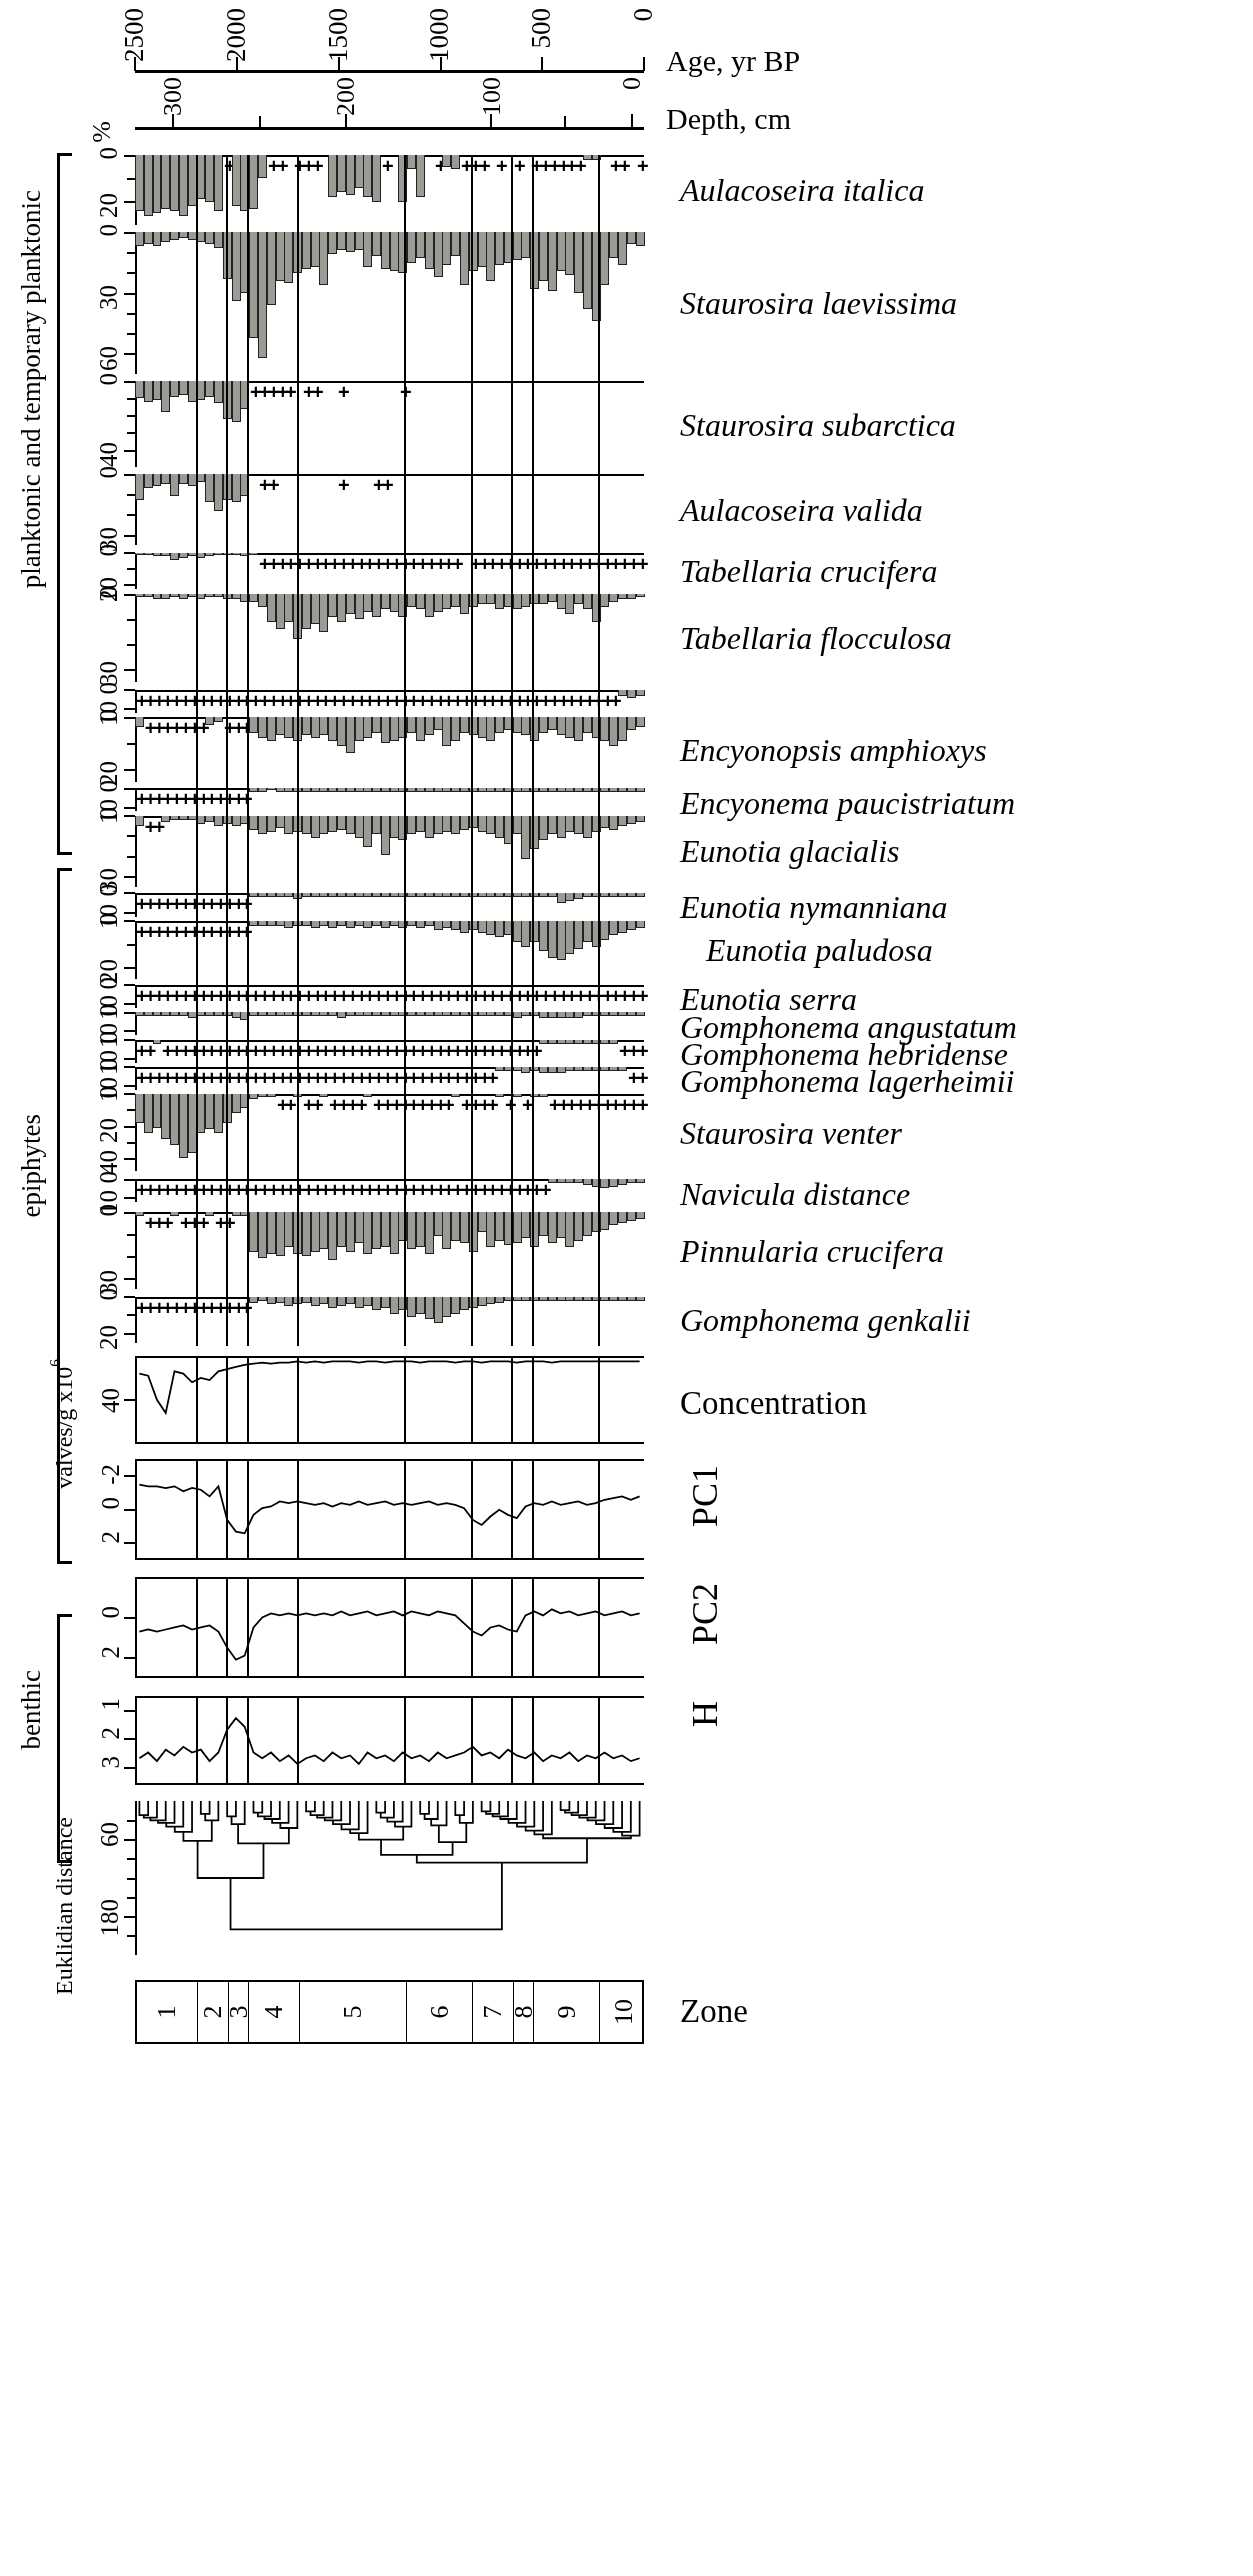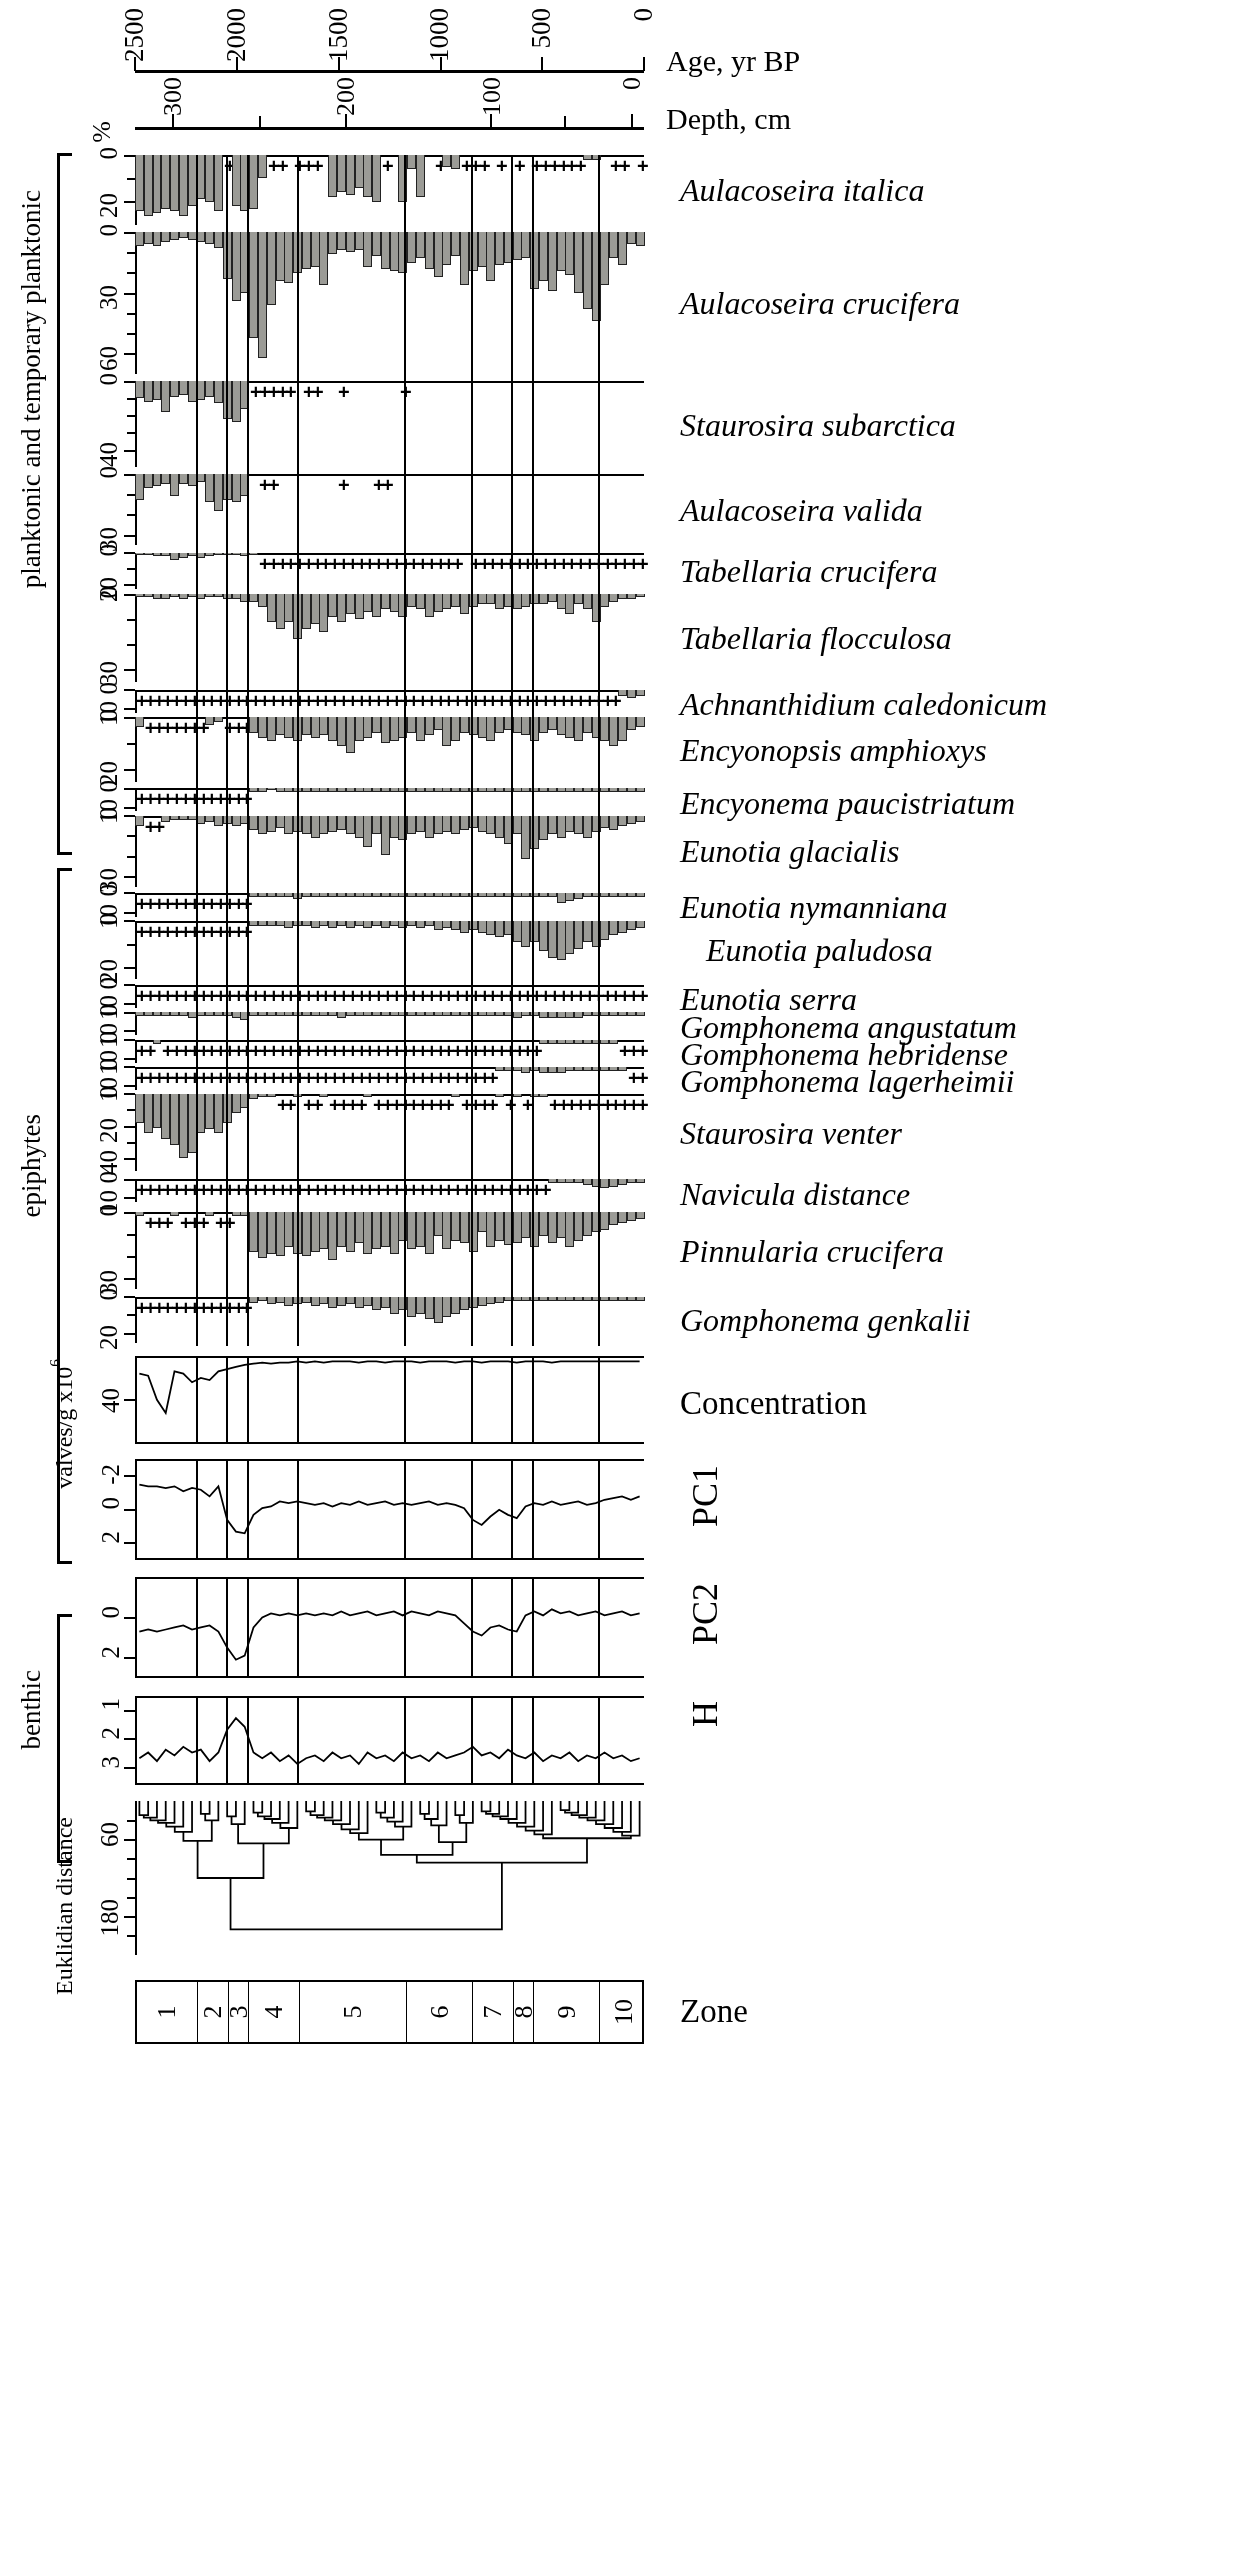--- a/index.html
+++ b/index.html
@@ -213,21 +213,21 @@
       <div style="position:absolute;left:124px;top:293px;width:10.7px;height:1.8px;background:#000;"></div>
       <div class="vtext" style="position:absolute;left:96px;top:285px;font-size:25px;">30</div>
       <div style="position:absolute;left:124px;top:353px;width:10.7px;height:1.8px;background:#000;"></div>
       <div class="vtext" style="position:absolute;left:96px;top:346px;font-size:25px;">60</div>
       <div style="position:absolute;left:127px;top:252px;width:7.7px;height:1.8px;background:#000;"></div>
       <div style="position:absolute;left:127px;top:272px;width:7.7px;height:1.8px;background:#000;"></div>
       <div style="position:absolute;left:127px;top:293px;width:7.7px;height:1.8px;background:#000;"></div>
       <div style="position:absolute;left:127px;top:313px;width:7.7px;height:1.8px;background:#000;"></div>
       <div style="position:absolute;left:127px;top:333px;width:7.7px;height:1.8px;background:#000;"></div>
       <div style="position:absolute;left:127px;top:353px;width:7.7px;height:1.8px;background:#000;"></div>
-      <div class="sname" style="left:680px;top:285px;">Aulacoseira crucifera</div>
+      <div class="sname" style="left:680px;top:285px;">Staurosira laevissima</div>
       <div class="panel" style="left:135px;top:381px;width:509px;height:86px;">
         <div class="baseline"></div>
         <div class="yaxis"></div>
         <div class="bars">
           <div class="bar" style="left:0px;top:0px;width:8.8px;height:17px;"></div>
           <div class="bar" style="left:8.8px;top:0px;width:8.8px;height:20.6px;"></div>
           <div class="bar" style="left:17.6px;top:0px;width:8.8px;height:19px;"></div>
           <div class="bar" style="left:26px;top:0px;width:8.8px;height:31px;"></div>
           <div class="bar" style="left:35px;top:0px;width:8.8px;height:15.5px;"></div>
           <div class="bar" style="left:44px;top:0px;width:8.8px;height:13.7px;"></div>
@@ -494,21 +494,20 @@
           <div class="bar" style="left:483px;top:0px;width:8.8px;height:5.6px;"></div>
           <div class="bar" style="left:492px;top:0px;width:8.8px;height:7.5px;"></div>
           <div class="bar" style="left:501px;top:0px;width:8.8px;height:5.6px;"></div>
         </div>
       </div>
       <div style="position:absolute;left:124px;top:689px;width:10.7px;height:1.8px;background:#000;"></div>
       <div class="vtext" style="position:absolute;left:96px;top:682px;font-size:25px;">0</div>
       <div style="position:absolute;left:124px;top:708px;width:10.7px;height:1.8px;background:#000;"></div>
       <div class="vtext" style="position:absolute;left:96px;top:701px;font-size:25px;">10</div>
       <div style="position:absolute;left:127px;top:708px;width:7.7px;height:1.8px;background:#000;"></div>
-      <div class="sname" style="left:680px;top:686px;">Achnanthidium caledonicum</div>
       <div class="panel" style="left:135px;top:717px;width:509px;height:65px;">
         <div class="baseline"></div>
         <div class="yaxis"></div>
         <div class="bars">
           <div class="bar" style="left:0px;top:0px;width:8.8px;height:10.4px;"></div>
           <div class="plus" style="left:9.8px;">+</div>
           <div class="plus" style="left:18.6px;">+</div>
           <div class="plus" style="left:27px;">+</div>
           <div class="plus" style="left:36px;">+</div>
           <div class="plus" style="left:45px;">+</div>

